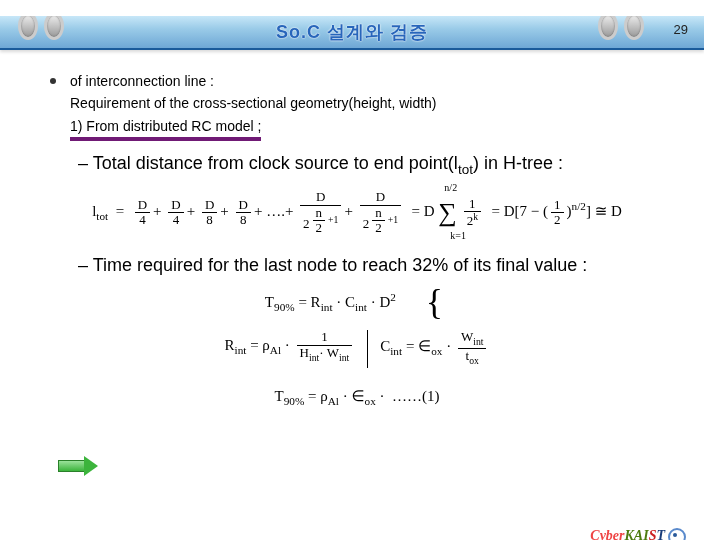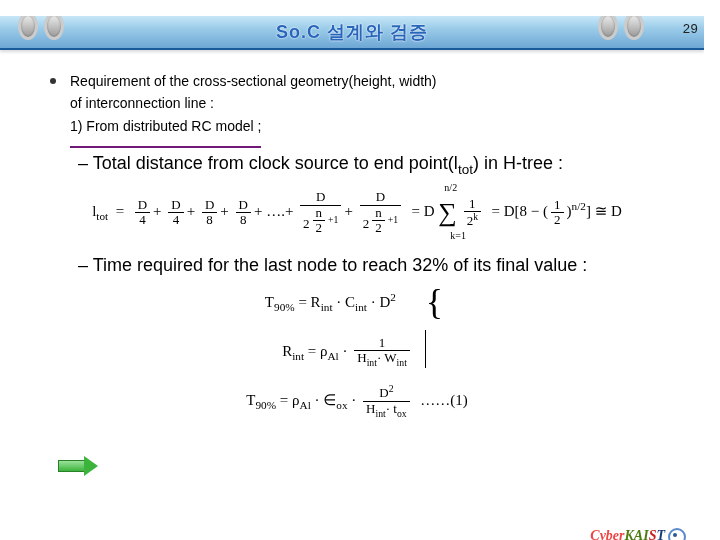--- a/index.html
+++ b/index.html
@@ -44,25 +44,24 @@
   }
   .title-text {
     font-size: 18px;
     font-weight: bold;
     color: #2866bb;
     text-shadow: 0 0 2px #fff, 0 0 1px #fff;
     letter-spacing: 1px;
   }
   .page-num {
     position: absolute;
-    right: 6px;
+    right: 16px;
     top: 6px;
     font-size: 13px;
     color: #222;
-    font-family: Liberation Mono, monospace;
   }
   .content {
     padding: 20px 40px 10px 50px;
     font-size: 14px;
     color: #000;
     line-height: 1.6;
   }
   .bullet-row {
     display: flex;
     align-items: flex-start;
@@ -72,22 +71,22 @@
     width: 6px;
     height: 6px;
     background: #333;
     border-radius: 50%;
     margin-top: 8px;
     margin-right: 14px;
     flex-shrink: 0;
   }
   .main-text { flex: 1; }
   .under-blue {
-    border-bottom: 2px solid #701a75;
-    padding-bottom: 12px;
+    border-bottom: 4px solid #701a75;
+    padding-bottom: 3px;
   }
   .sub-item {
     margin-left: 28px;
     margin-top: 12px;
     font-size: 18px;
   }
   .formula {
     text-align: center;
     margin: 10px 0 16px 0;
   }
@@ -169,21 +168,21 @@
     position: absolute;
     left: 3px; top: 3px;
     width: 4px; height: 4px;
     background: #2a5a9a;
     border-radius: 50%;
   }
   sub { font-size: 0.75em; }
   sup { font-size: 0.75em; }
   .eqline {
     display: flex;
-    align-items: flex-end;
+    align-items: flex-start;
     justify-content: center;
     gap: 6px;
     flex-wrap: nowrap;
   }
   .vbar {
     border-left: 1.5px solid #000;
     height: 38px;
     margin: 0 6px;
   }
 </style>
@@ -203,22 +202,22 @@
     </div>
     <span class="title-text">So.C 설계와 검증</span>
     <span class="page-num">29</span>
   </div>
 
   <div class="content">
 
     <div class="bullet-row">
       <div class="bullet-dot"></div>
       <div class="main-text">
+        <div>of interconnection line :</div>
         <div>Requirement of the cross-sectional geometry(height, width)</div>
-        <div>of interconnection line :</div>
         <div><span class="under-blue">1) From distributed RC model ;</span></div>
       </div>
     </div>
 
     <div class="sub-item">
       <span>– Total distance from clock source to end point(l</span><sub>tot</sub><span>) in H-tree :</span>
     </div>
 
     <div class="formula math">
       <span>l</span><sub>tot</sub>
@@ -230,21 +229,21 @@
       <span>….</span>+
       <span class="frac"><span class="num">D</span><span class="den"><span>2</span><sup><span class="frac" style="font-size:9px"><span class="num">n</span><span class="den">2</span></span><span>+1</span></sup></span></span>+
       <span class="frac"><span class="num">D</span><span class="den"><span>2</span><sup><span class="frac" style="font-size:9px"><span class="num">n</span><span class="den">2</span></span><span>+1</span></sup></span></span>
       &nbsp;<span>= D</span>
       <span style="position:relative;display:inline-block;vertical-align:middle;">
         <span style="position:absolute;top:-12px;left:6px;font-size:10px">n/2</span>
         <span style="font-size:26px">∑</span>
         <span style="position:absolute;bottom:-10px;left:12px;font-size:10px">k=1</span>
       </span>
       <span class="frac"><span class="num">1</span><span class="den"><span>2</span><sup>k</sup></span></span>
-      &nbsp;<span>= D[8 − (</span><span class="frac"><span class="num">1</span><span class="den">2</span></span>)<sup>n/2</sup>] ≅ D
+      &nbsp;<span>= D[7 − (</span><span class="frac"><span class="num">1</span><span class="den">2</span></span>)<sup>n/2</sup>] ≅ D
     </div>
 
     <div class="sub-item">– Time required for the last node to reach 32% of its final value :</div>
 
     <div class="brace-row">
       <span class="math" style="margin-right:30px">
         <span>T</span><sub>90%</sub>
         <span>= R</span><sub>int</sub>
         <span>· C</span><sub>int</sub>
         <span>· D</span><sup>2</sup>
@@ -256,28 +255,33 @@
     </div>
 
     <div class="formula math eqline">
       <span>
         <span>R</span><sub>int</sub>
         <span>= ρ</span><sub>Al</sub>
         <span>·</span>
         <span class="frac"><span class="num">1</span><span class="den"><span>H</span><sub>int</sub><span>· W</span><sub>int</sub></span></span>
       </span>
       <span class="vbar"></span>
+      <span>
+        <span>C</span><sub>int</sub>
+        <span>= ∈</span><sub>ox</sub>
+        <span>·</span>
+        <span class="frac"><span class="num"><span>W</span><sub>int</sub></span><span class="den"><span>t</span><sub>ox</sub></span></span>
+      </span>
     </div>
 
     <div class="formula math">
       <span>T</span><sub>90%</sub>
       <span>= ρ</span><sub>Al</sub>
       <span>· ∈</span><sub>ox</sub>
       <span>·</span>
-      <span class="frac"><span class="num"><span>D</span><sup>2</sup></span><span class="den"><span>H</span><sub>int</sub><span>· t</span><sub>ox</sub></span></span>
       &nbsp;<span>……(1)</span>
     </div>
 
   </div>
 
   <div class="arrow">
     <div class="arrow-body"></div>
     <div class="arrow-head"></div>
   </div>
 

